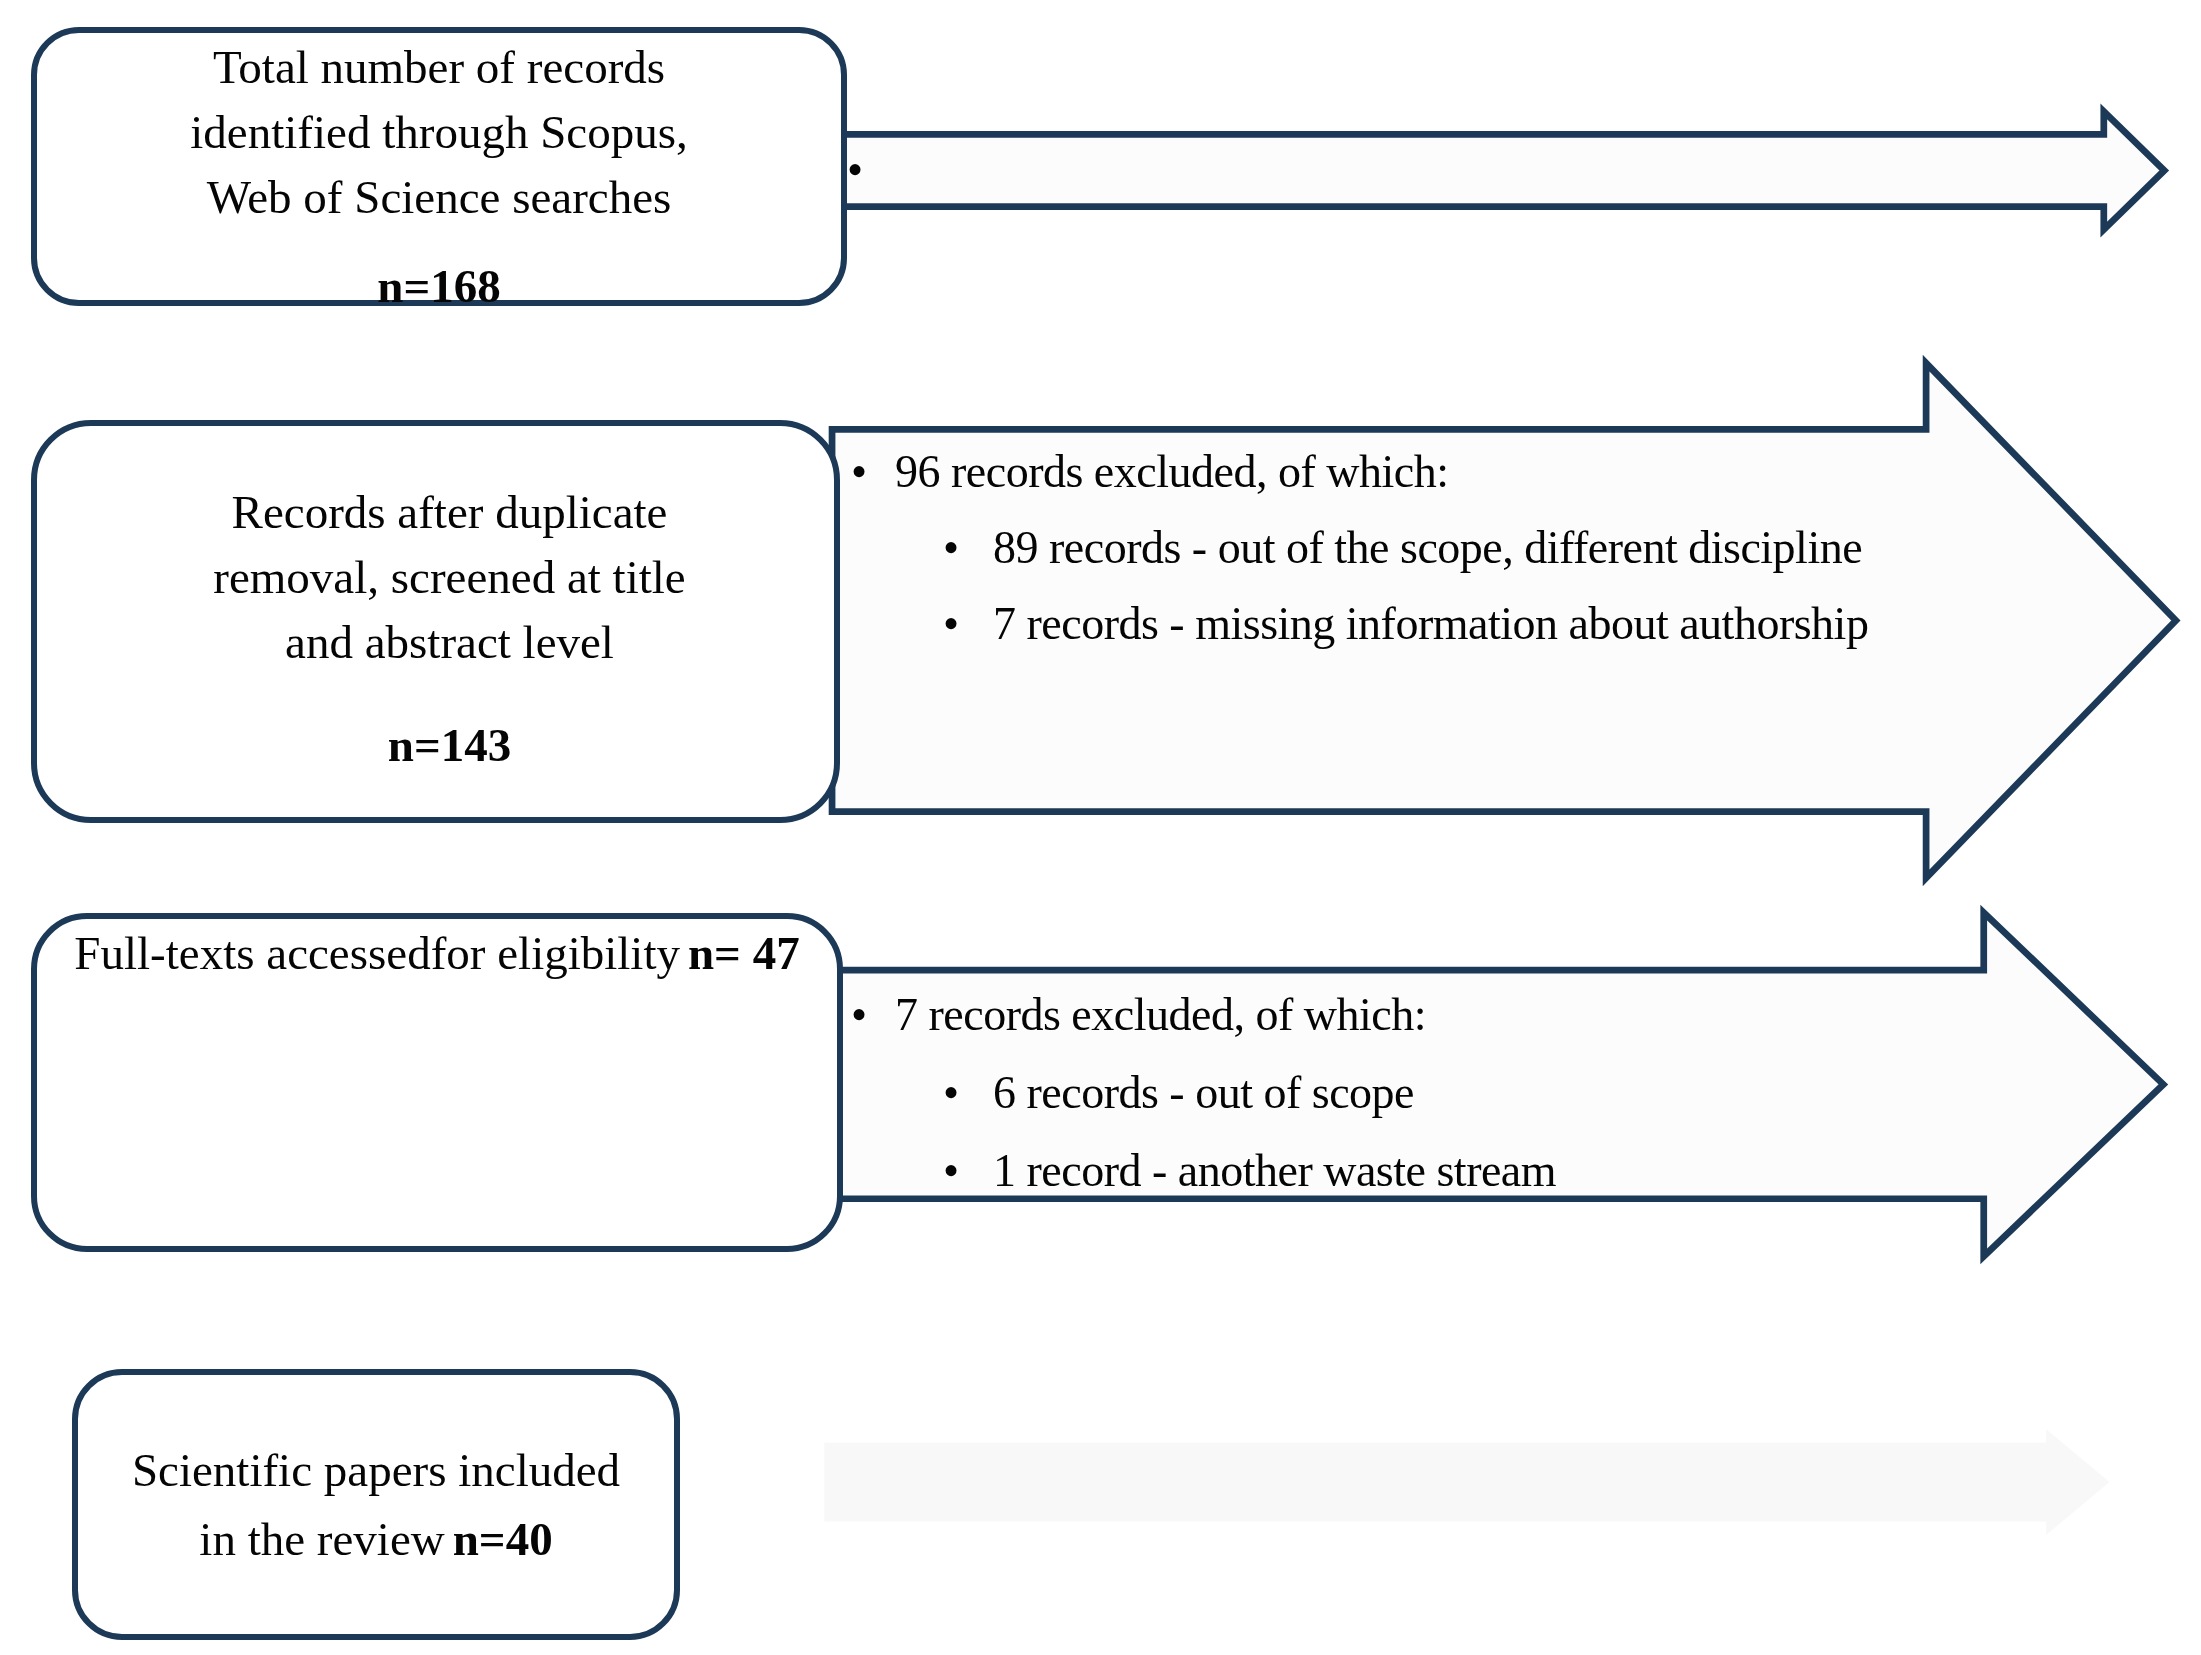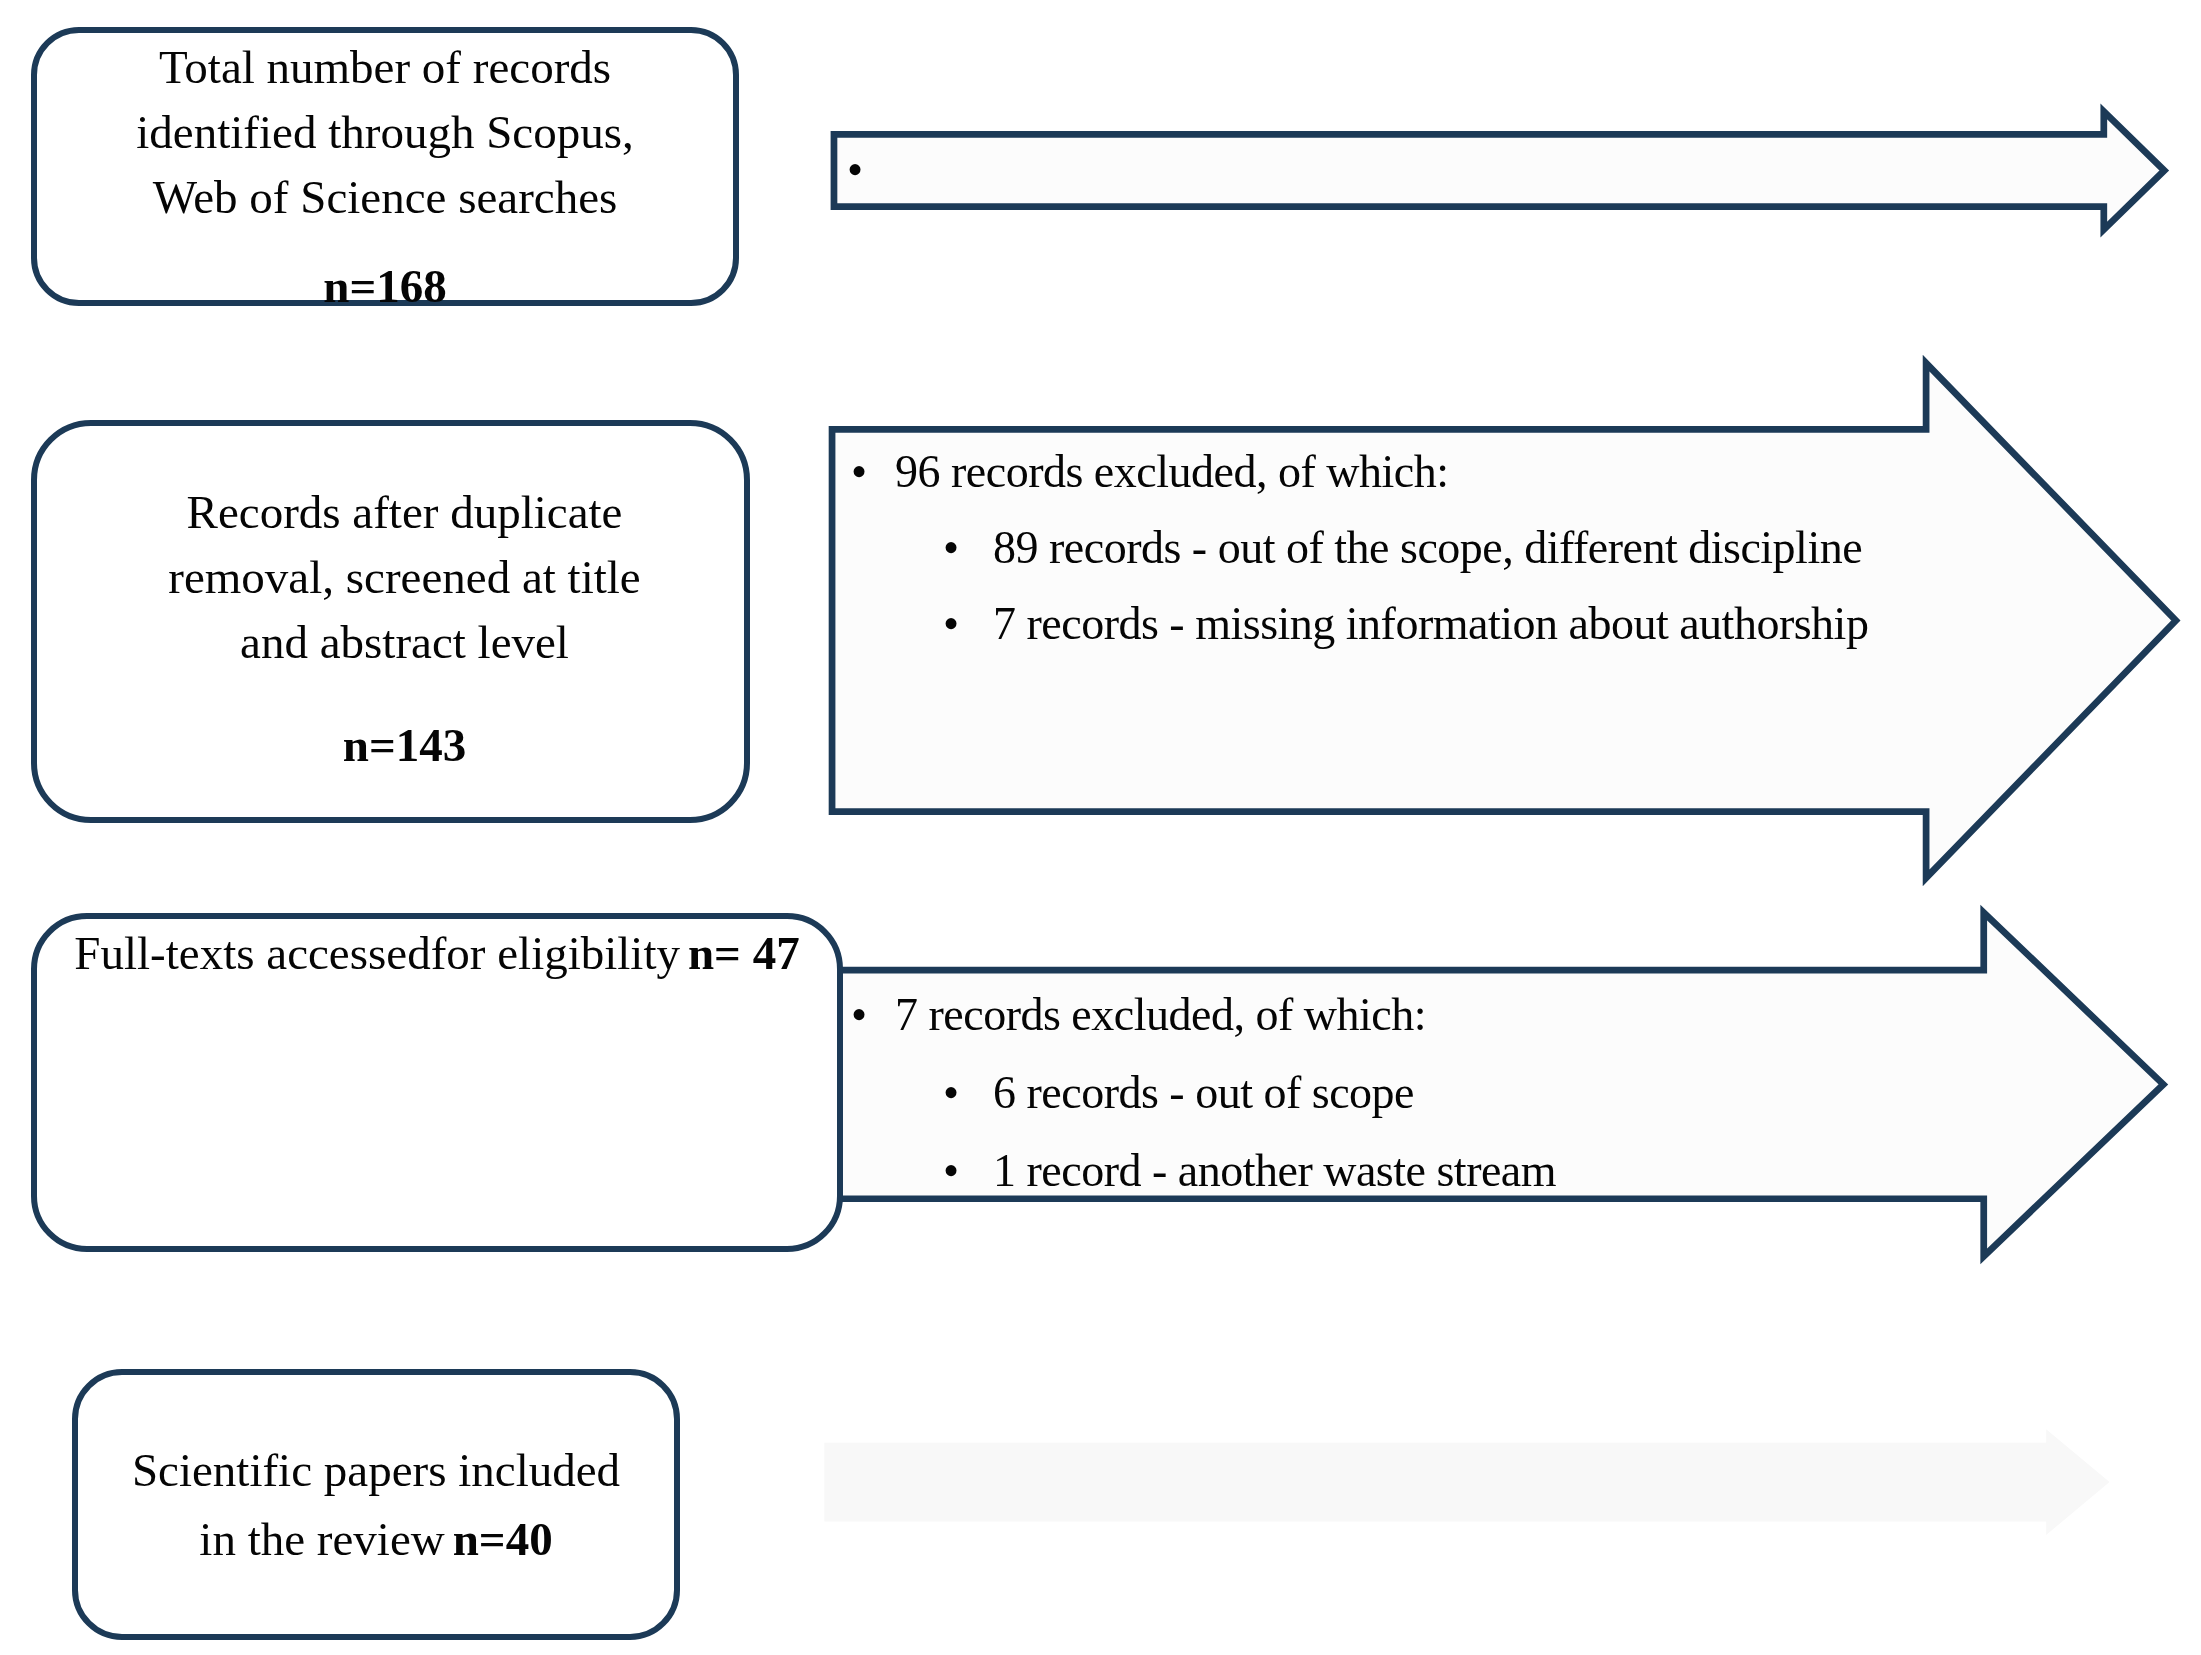--- a/index.html
+++ b/index.html
@@ -16,22 +16,22 @@
   
   .fbox {
     position:absolute;
     box-sizing:border-box;
     background:#ffffff;
     border:6.7px solid #1c3a57;
     text-align:center;
     font-size:47px;
     line-height:65px;
   }
-  #box1 { left:31px;  top:27px;   width:708px; height:279px; border-radius:48px; padding-top:1.9px; }
-  #box2 { left:31px;  top:420px;  width:719px; height:403px; border-radius:60px; padding-top:54px;padding-left:28px; }
+  #box1 { left:31px;  top:27px;   width:816px; height:279px; border-radius:48px; padding-top:1.9px; }
+  #box2 { left:31px;  top:420px;  width:809px; height:403px; border-radius:60px; padding-top:54px;padding-left:28px; }
   #box3 { left:31px;  top:913px;  width:812px; height:339px; border-radius:56px;
           display:flex; justify-content:center; line-height:69px; }
   #box4 { left:72px;  top:1369px; width:608px; height:271px; border-radius:50px;
           display:flex; flex-direction:column; justify-content:center; line-height:69px; }
   .bval { font-weight:bold;margin-top:24px; }
   .gap  { margin-top:38px; }
   .bval-inline { font-weight:bold; margin-left:8px; }
 
   
   .atext { position:absolute; font-size:46px; letter-spacing:-0.5px; text-align:left; }

